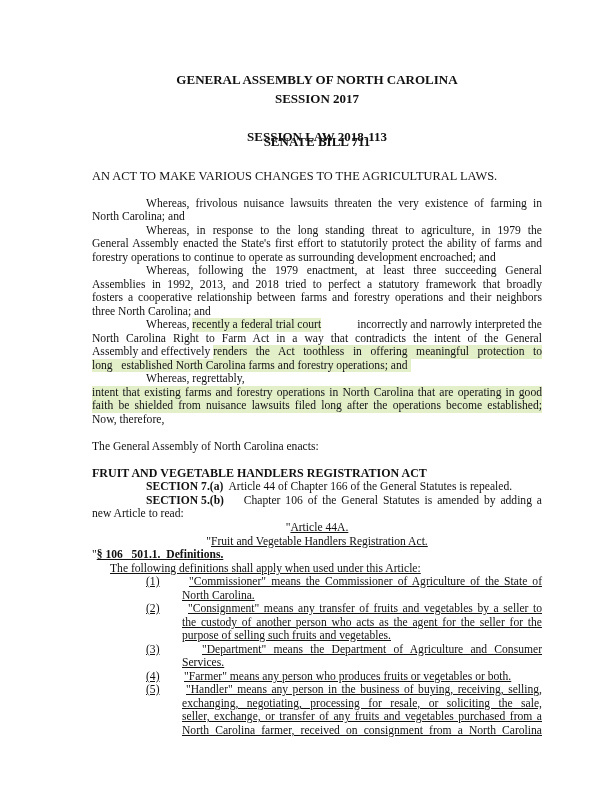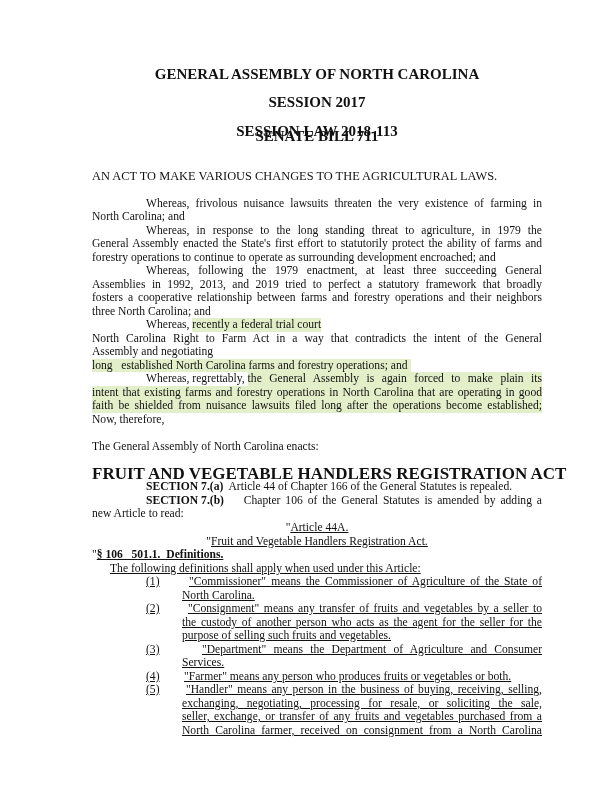--- a/index.html
+++ b/index.html
@@ -1,79 +1,80 @@
 <!DOCTYPE html>
 <html><head>
 <meta charset="utf-8">
 <style>
   html, body { margin: 0; padding: 0; background: #ffffff; }
   body { width: 612px; height: 792px; position: relative; overflow: hidden;
          font-family: "Liberation Serif", "DejaVu Serif", serif; color: #111; font-size: 11.6px; }
   .page { position: absolute; left: 92px; top: 0; width: 450px; }
-  .hdr { position: absolute; left: 0; width: 450px; text-align: center; font-weight: bold; font-size: 15px; line-height: 14px; }
+  .hdr { position: absolute; left: 0; width: 450px; text-align: center; font-weight: bold; font-size: 13px; line-height: 14px; margin-top: 6px; }
   .ln { position: absolute; left: 0; width: 450px; line-height: 13.5px; white-space: nowrap; }
   .just { text-align: justify; text-align-last: justify; }
   .hl { background: #e3efc9; }
   .u { text-decoration: underline; }
   .b { font-weight: bold; }
   .ind { padding-left: 54px; box-sizing: border-box; }
   .num { position: absolute; left: 54px; text-decoration: underline; }
   .defl { position: absolute; left: 90px; width: 360px; line-height: 13.5px; white-space: nowrap; text-decoration: underline; }
 </style>
 </head>
 <body>
 
 <div class="page">
   <div class="hdr" style="top:67px">GENERAL ASSEMBLY OF NORTH CAROLINA</div>
-  <div class="hdr" style="top:95px">SESSION 2017</div>
+  <div class="hdr" style="top:86px">SESSION 2017</div>
   <div class="hdr" style="top:124px">SESSION LAW 2018-113</div>
   <div class="hdr" style="top:129px">SENATE BILL 711</div>
 
   <div class="ln" style="top:170px;font-size:12.4px">AN ACT TO MAKE VARIOUS CHANGES TO THE AGRICULTURAL LAWS.</div>
 
   <div class="ln just ind" style="top:197px">Whereas, frivolous nuisance lawsuits threaten the very existence of farming in</div>
   <div class="ln" style="top:210px">North Carolina; and</div>
 
   <div class="ln just ind" style="top:224px">Whereas, in response to the long  standing threat to agriculture, in 1979 the</div>
   <div class="ln just" style="top:237px">General Assembly enacted the State's first effort to statutorily protect the ability of farms and</div>
   <div class="ln" style="top:251px">forestry operations to continue to operate as surrounding development encroached; and</div>
 
   <div class="ln just ind" style="top:264px">Whereas, following the 1979 enactment, at least three succeeding General</div>
-  <div class="ln just" style="top:278px">Assemblies in 1992, 2013, and 2019 tried to perfect a statutory framework that broadly</div>
+  <div class="ln just" style="top:278px">Assemblies in 1992, 2013, and 2018 tried to perfect a statutory framework that broadly</div>
   <div class="ln just" style="top:291px">fosters a cooperative relationship between farms and forestry operations and their neighbors</div>
   <div class="ln" style="top:305px">three North Carolina; and</div>
 
   <div class="ln ind" style="top:318px;display:flex">
     <span style="white-space:pre">Whereas, </span>
     <span class="hl">recently a federal trial court</span>
+    <span style="white-space:pre;flex:1;text-align:right"> incorrectly and narrowly interpreted the</span>
   </div>
   <div class="ln just" style="top:332px">North Carolina Right to Farm Act in a way that contradicts the intent of the General</div>
   <div class="ln" style="top:345px;display:flex">
-    <span style="white-space:pre">Assembly and negotiating </span>
+    <span style="white-space:pre">Assembly and effectively </span>
+    <span class="hl just" style="flex:1">renders the Act toothless in offering meaningful protection to</span>
   </div>
   <div class="ln" style="top:359px">
     <span class="hl" style="white-space:pre;padding-right:3px">long   established North Carolina farms and forestry operations; and</span>
   </div>
 
   <div class="ln ind" style="top:372px;display:flex">
     <span style="white-space:pre">Whereas, regrettably, </span>
-    <span class="hl just" style="flex:1">the General Assembly is again forced to make plain its</span>
   </div>
   <div class="ln just hl" style="top:386px">intent that existing farms and forestry operations in North Carolina that are operating in good</div>
   <div class="ln just hl" style="top:399px">faith be shielded from nuisance lawsuits filed long after the operations become established;</div>
   <div class="ln" style="top:413px">Now, therefore,</div>
 
   <div class="ln" style="top:440px">The General Assembly of North Carolina enacts:</div>
 
-  <div class="ln b" style="top:467px;font-size:17px">FRUIT AND VEGETABLE HANDLERS REGISTRATION ACT</div>
+  <div class="ln b" style="top:467px;font-size:12px">FRUIT AND VEGETABLE HANDLERS REGISTRATION ACT</div>
   <div class="ln ind" style="top:480px">
     <span class="b">SECTION 7.(a)</span><span style="white-space:pre">  Article 44 of Chapter 166 of the General Statutes is repealed.</span>
   </div>
   <div class="ln ind" style="top:494px;display:flex">
-    <span class="b">SECTION 7.(b)</span>
+    <span class="b">SECTION 5.(b)</span>
     <span class="just" style="flex:1;white-space:pre;padding-left:10px">  Chapter 106 of the General Statutes is amended by adding a</span>
   </div>
   <div class="ln" style="top:507px">new Article to read:</div>
 
   <div class="ln" style="top:521px;text-align:center">
     <span>"</span><span class="u">Article 44A.</span>
   </div>
   <div class="ln" style="top:535px;text-align:center">
     <span>"</span><span class="u">Fruit and Vegetable Handlers Registration Act.</span>
   </div>

